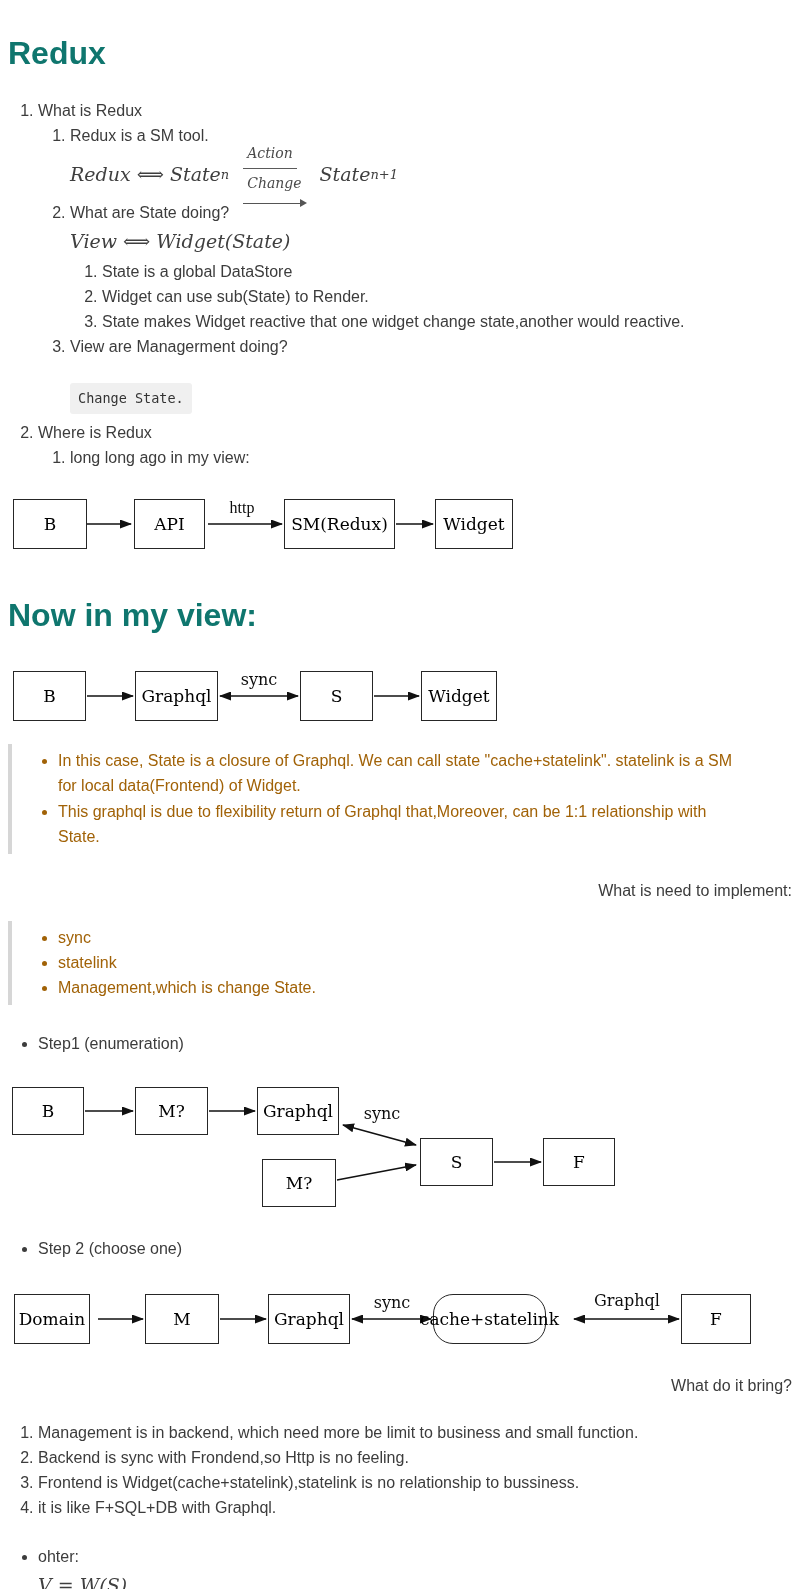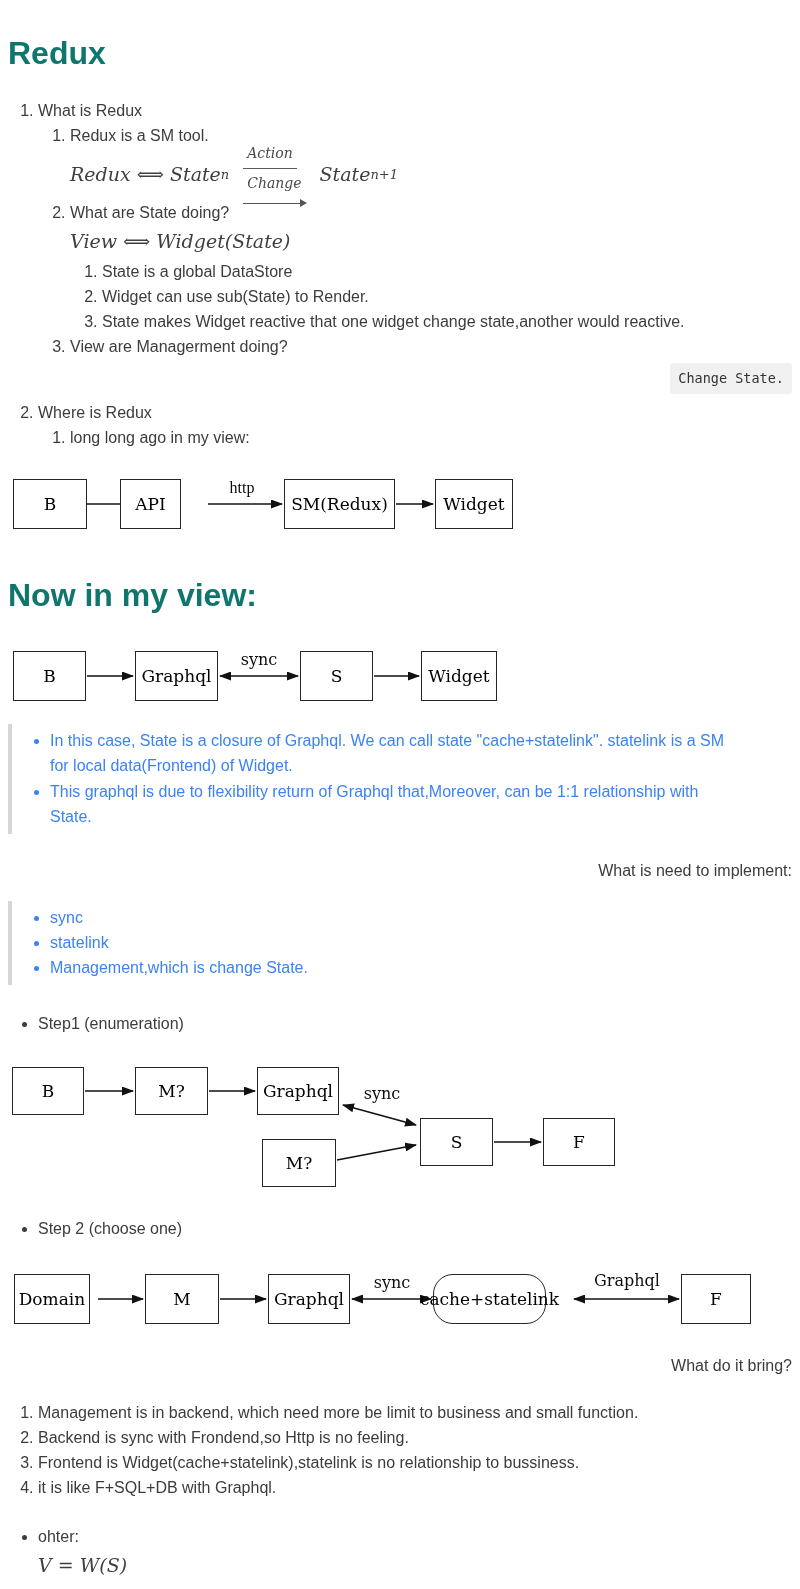--- a/index.html
+++ b/index.html
@@ -38,28 +38,28 @@
   .xarr .den{font-family:"DejaVu Serif",serif;font-style:italic;font-size:14px;
              color:#4a4a4a;padding:1px 4px 2px 4px;}
   .arrline{position:relative;width:100%;min-width:34px;height:10px;align-self:stretch;}
   .arrline::before{content:"";position:absolute;left:0;right:4px;top:4px;
                    border-top:1.3px solid #555;}
   .arrline::after{content:"";position:absolute;right:-1px;top:0;
                   border-left:7px solid #555;border-top:4.5px solid transparent;
                   border-bottom:4.5px solid transparent;}
 
   
-  .code-line{margin:4px 0 6px 0;text-align:right;}
+  .code-line{margin:24px 0 6px 0;}
   .code-chip{display:inline-block;background:#f0f0f0;color:#333;
              font-family:"DejaVu Sans Mono","Liberation Mono",monospace;
              font-size:13.5px;padding:3px 8px;border-radius:3px;}
 
   
   blockquote{margin:18px 0 0 0;border-left:4px solid #d6d6d6;
-             padding:4px 48px 4px 0;color:#3b82f6;}
+             padding:4px 48px 4px 8px;color:#a16207;}
   blockquote ul{padding-left:38px;list-style:disc;}
   blockquote li{line-height:25.4px;}
 
   p.plain{margin:24px 0 0 0;line-height:25px;text-align:right;}
   ul.step-list{margin:26px 0 0 0;}
   ol.bring-list{margin:22px 0 0 0;padding-left:30px;}
   ul.other-list{margin:24px 0 0 0;}
 
   
   .diagram{position:relative;width:800px;margin-left:-8px;}
@@ -134,21 +134,21 @@
         <path d="M0,0 L12,4.5 L0,9 Z" fill="#111"></path>
       </marker>
     </defs>
     <line x1="87" y1="26" x2="131" y2="26" stroke="#111" stroke-width="1.6" marker-end="url(#ah1)"></line>
     <line x1="208" y1="26" x2="282" y2="26" stroke="#111" stroke-width="1.6" marker-end="url(#ah1)"></line>
     <line x1="396" y1="26" x2="433" y2="26" stroke="#111" stroke-width="1.6" marker-end="url(#ah1)"></line>
   </svg>
   <div class="dg-box" style="left:13px;top:1px;width:74px;">
       <span>B</span>
     </div>
-  <div class="dg-box" style="left:120px;top:1px;width:61px;">
+  <div class="dg-box" style="left:134px;top:1px;width:71px;">
       <span>API</span>
     </div>
   <div class="dg-box" style="left:284px;top:1px;width:111px;">
       <span>SM(Redux)</span>
     </div>
   <div class="dg-box" style="left:435px;top:1px;width:78px;">
       <span>Widget</span>
     </div>
   <span class="dg-label" style="left:242px;top:1px;font-family:Liberation Serif, serif;">http</span>
 </div>

